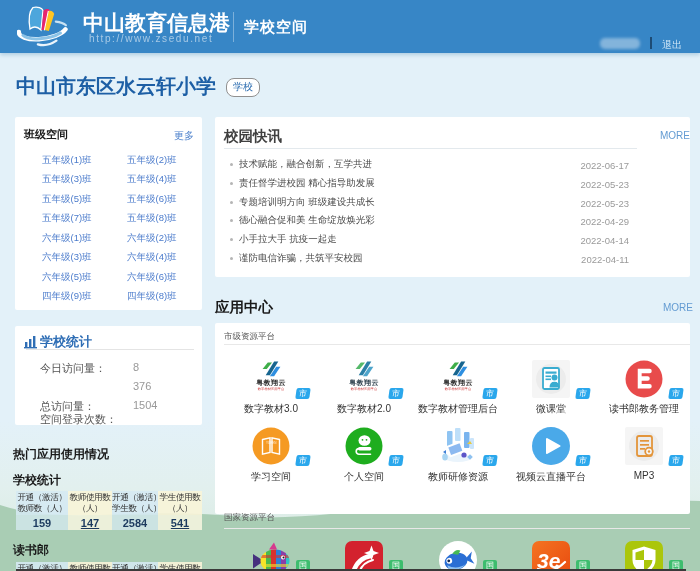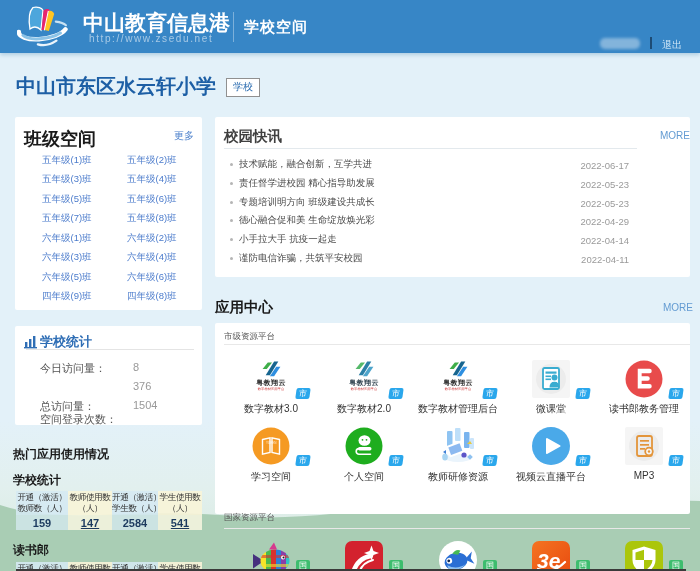--- a/index.html
+++ b/index.html
@@ -13,31 +13,31 @@
 #hdr .t2 { position:absolute; left:89px; top:33px; font-size:10px; color:rgba(255,255,255,0.55); letter-spacing:1.6px; }
 #hdr .vline { position:absolute; left:233px; top:12px; width:1px; height:30px; background:rgba(255,255,255,0.35); }
 #hdr .t3 { position:absolute; left:244px; top:18px; font-size:15px; font-weight:bold; color:#fff; letter-spacing:1px; }
 #hdr .user { position:absolute; left:600px; top:38px; width:40px; height:11px; background:rgba(255,255,255,0.38); border-radius:5px; filter:blur(1.5px); }
 #hdr .udiv { position:absolute; left:650px; top:37px; width:2px; height:12px; background:#1D4B74; }
 #hdr .logout { position:absolute; left:662px; top:38px; font-size:10px; color:#CFE6F6; }
 
 
 #ptitle { position:absolute; left:16px; top:73px; z-index:2; }
 #ptitle .nm { font-size:20px; font-weight:bold; color:#1D5FA5; }
-#ptitle .badge { display:inline-block; margin-left:10px; position:relative; top:-3px; font-size:10px; color:#2B6CB0; background:#fff; border:1px solid #909090; border-radius:0; padding:1px 6px 2px; }
+#ptitle .badge { display:inline-block; margin-left:10px; position:relative; top:-3px; font-size:10px; color:#2B6CB0; background:#fff; border:1px solid #909090; border-radius:8px; padding:1px 6px 2px; }
 
 
 #bgwave { position:absolute; left:0; top:420px; width:700px; height:151px; z-index:0; }
 
 
 .panel { position:absolute; background:#fff; border-radius:2px; z-index:1; }
 
 
 #p1 { left:15px; top:117px; width:187px; height:193px; }
-.ptitlebar { position:absolute; left:9px; top:10px; font-size:18px; font-weight:bold; color:#1a1a1a; }
+.ptitlebar { position:absolute; left:9px; top:10px; font-size:11px; font-weight:bold; color:#1a1a1a; }
 .morelink { position:absolute; right:8px; top:12px; font-size:10px; color:#4E82CC; }
 #p1 .links { position:absolute; left:0; top:32.5px; width:100%; }
 #p1 .lrow { height:19.5px; line-height:19.5px; font-size:9.5px; color:#4C7CCC; }
 #p1 .c1 { position:absolute; left:27px; }
 #p1 .lrow { position:relative; }
 #p1 .c2 { position:absolute; left:112px; }
 
 #p2 { left:15px; top:326px; width:187px; height:99px; }
 #p2 .ttl { position:absolute; left:25px; top:7px; font-size:13px; font-weight:bold; color:#2F6EB5; }
 #p2 .ticon { position:absolute; left:9px; top:9px; }

